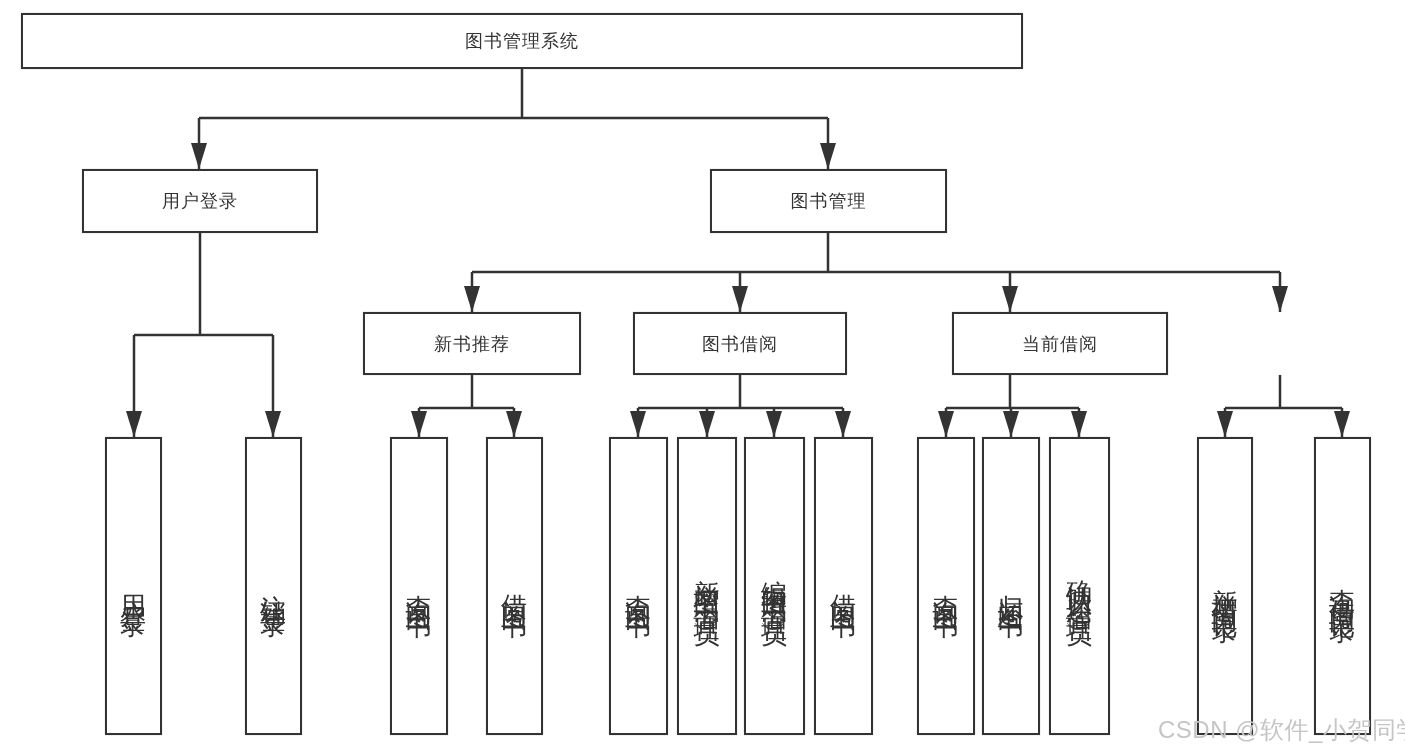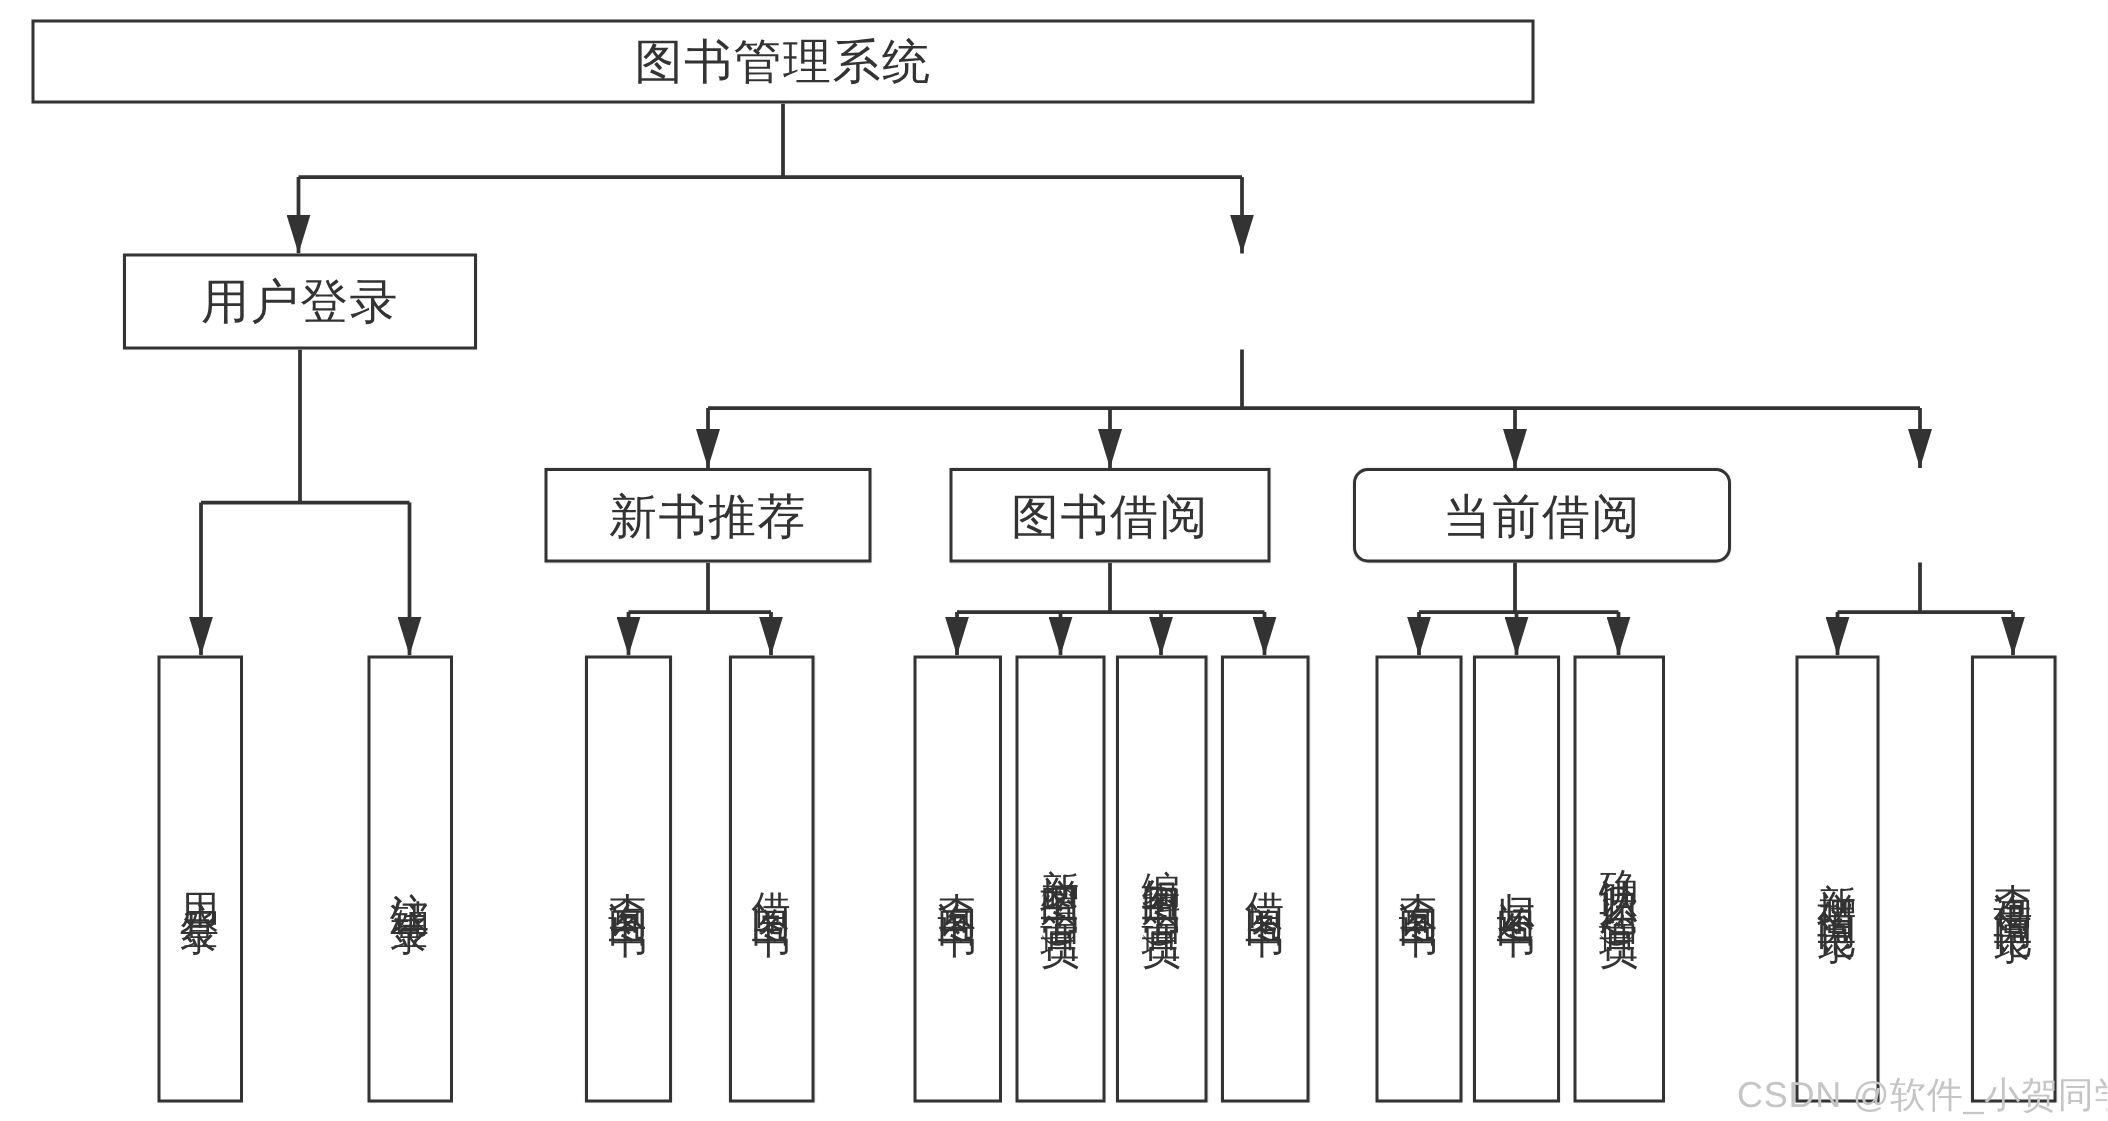--- a/index.html
+++ b/index.html
@@ -23,21 +23,21 @@
     border: 2.5px solid #333333;
     background: #ffffff;
     color: #333333;
     display: flex;
     align-items: center;
     justify-content: center;
     z-index: 2;
     box-shadow: 0 0 1px rgba(80,80,80,0.45);
   }
   .hnode {
-    font-size: 32px;
+    font-size: 18px;
     letter-spacing: 1px;
     text-align: center;
     line-height: 1;
   }
   .vnode {
     writing-mode: vertical-rl;
     text-orientation: mixed;
     font-size: 26px;
     letter-spacing: 6px;
     line-height: 1;
@@ -99,24 +99,25 @@
 
       <path d="M1280,375 V408 M1225,408 H1342"></path>
       <line x1="1225" y1="408" x2="1225" y2="437" marker-end="url(#arrow)"></line>
       <line x1="1342" y1="408" x2="1342" y2="437" marker-end="url(#arrow)"></line>
     </g>
   </svg>
 
   <div class="node hnode" style="left:21px; top:13px; width:1002px; height:56px;">图书管理系统</div>
 
   <div class="node hnode" style="left:82px; top:169px; width:236px; height:64px;">用户登录</div>
+  <div class="node hnode" style="left:710px; top:169px; width:237px; height:64px;">图书管理</div>
 
   <div class="node hnode" style="left:363px; top:312px; width:218px; height:63px;">新书推荐</div>
   <div class="node hnode" style="left:633px; top:312px; width:214px; height:63px;">图书借阅</div>
-  <div class="node hnode" style="left:902px; top:312px; width:252px; height:63px;border-radius:10px;">当前借阅</div>
+  <div class="node hnode" style="left:952px; top:312px; width:216px; height:63px;">当前借阅</div>
 
   <div class="node vnode" style="left:105px; width:57px;">用户登录</div>
   <div class="node vnode" style="left:245px; width:57px;">注销登录</div>
 
   <div class="node vnode" style="left:390px; width:58px;">查询图书</div>
   <div class="node vnode" style="left:486px; width:57px;">借阅图书</div>
 
   <div class="node vnode" style="left:609px; width:59px;">查询图书</div>
   <div class="node vnode" style="left:677px; width:60px;">新增图书（管理员）</div>
   <div class="node vnode" style="left:744px; width:61px;">编辑图书（管理员）</div>

